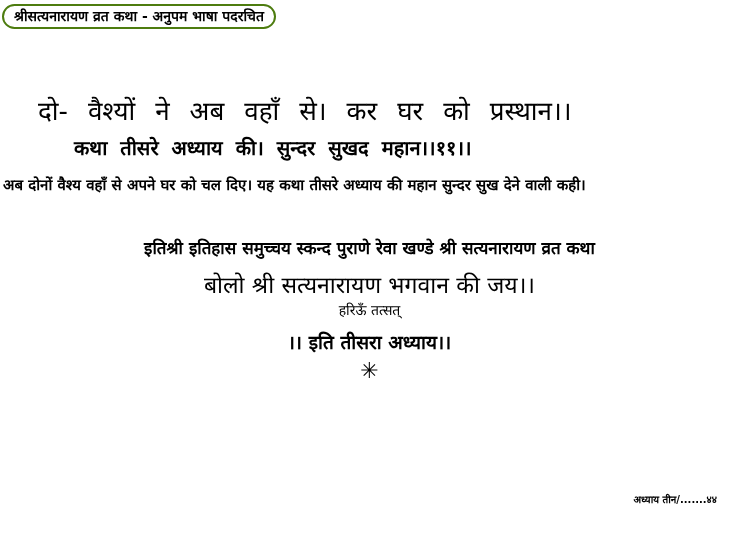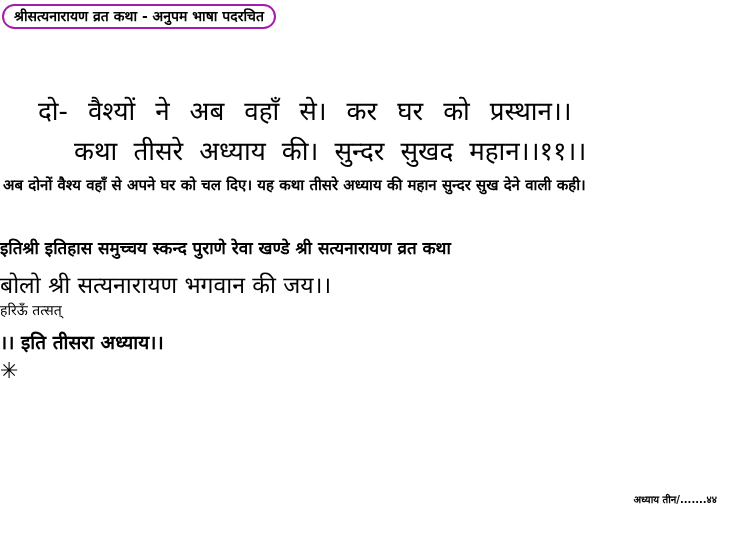--- a/index.html
+++ b/index.html
@@ -13,21 +13,21 @@
     height: 539px;
     background: #ffffff;
     color: #000000;
     font-family: "DejaVu Sans", sans-serif;
     overflow: hidden;
   }
   .header-badge {
     position: absolute;
     left: 2px;
     top: 4px;
-    border: 2px solid #a21caf;
+    border: 2px solid #4d7c0f;
     border-radius: 14px;
     padding: 1px 10px 2px 10px;
     font-size: 14px;
     font-weight: bold;
     white-space: nowrap;
     line-height: 1.3;
   }
   .verse-line1 {
     position: absolute;
     left: 38px;
@@ -35,41 +35,41 @@
     font-size: 26px;
     font-weight: normal;
     word-spacing: 0.45em;
     white-space: nowrap;
     line-height: 1.2;
   }
   .verse-line2 {
     position: absolute;
     left: 74px;
     top: 136px;
-    font-size: 26px;
-    font-weight: normal;
+    font-size: 20px;
+    font-weight: bold;
     word-spacing: 0.30em;
     white-space: nowrap;
     line-height: 1.2;
   }
   .prose-line {
     position: absolute;
     left: 3px;
     top: 176px;
     width: 734px;
     font-size: 15px;
     font-weight: bold;
     white-space: nowrap;
     line-height: 1.25;
   }
   .centered {
     position: absolute;
     left: 0;
     width: 739px;
-    text-align: left;
+    text-align: center;
   }
   .colophon-1 {
     top: 236px;
     font-size: 17px;
     font-weight: bold;
   }
   .colophon-2 {
     top: 268px;
     font-size: 23px;
     font-weight: normal;

